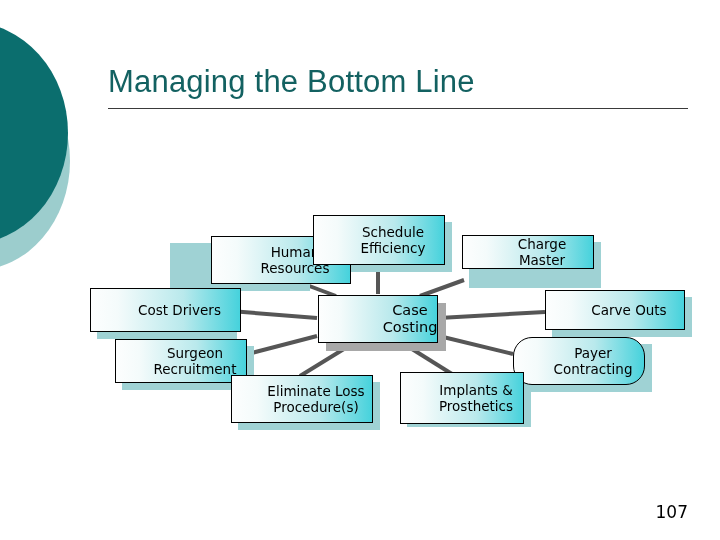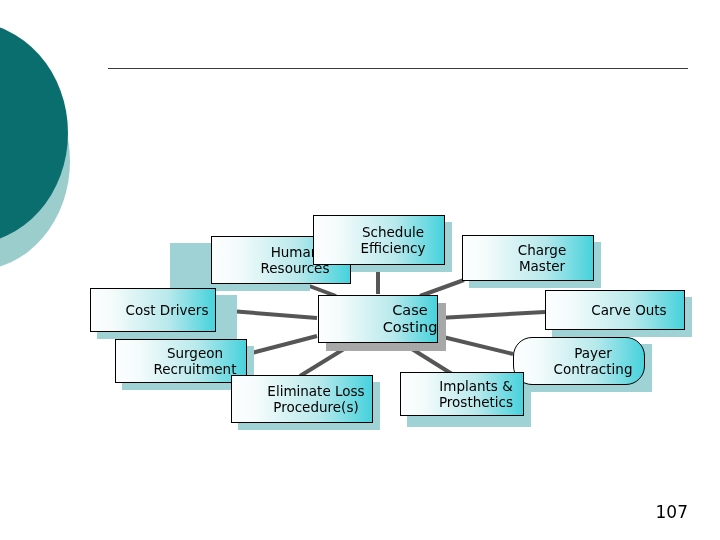--- a/index.html
+++ b/index.html
@@ -133,20 +133,21 @@
 </style>
 </head>
 <body>
 
 <div id="slide">
 
   <div class="deco-circle" id="deco-light"></div>
   <div class="deco-circle" id="deco-dark"></div>
 
   <div id="title-block">
+    <h1 id="page-title">Managing the Bottom Line</h1>
     <div id="title-rule"></div>
   </div>
 
   <div id="diagram">
 
     <svg id="connectors" viewBox="0 0 720 540" xmlns="http://www.w3.org/2000/svg">
       <g stroke="#565656" stroke-width="4" fill="none" stroke-linecap="butt">
 
         <line x1="336" y1="296" x2="296" y2="281"></line>
 
@@ -182,26 +183,26 @@
     <div class="node" id="node-human-resources" style="left:163px;top:236px;width:140px;height:48px;margin-left:48px;">
       <span class="label">Human
 Resources</span>
     </div>
 
     <div class="node" id="node-schedule-efficiency" style="left:313px;top:215px;width:132px;height:50px;">
       <span class="label">Schedule
 Efficiency</span>
     </div>
 
-    <div class="node" id="node-charge-master" style="left:462px;top:235px;width:132px;height:46px;">
+    <div class="node" id="node-charge-master" style="left:462px;top:235px;width:132px;height:34px;">
       <span class="label">Charge
 Master</span>
     </div>
 
-    <div class="node" id="node-cost-drivers" style="left:90px;top:288px;width:126px;height:44px;">
+    <div class="node" id="node-cost-drivers" style="left:90px;top:288px;width:151px;height:44px;">
       <span class="label">Cost Drivers</span>
     </div>
 
     <div class="node" id="node-carve-outs" style="left:545px;top:290px;width:140px;height:40px;">
       <span class="label">Carve Outs</span>
     </div>
 
     <div class="node" id="node-surgeon-recruitment" style="left:115px;top:339px;width:132px;height:44px;">
       <span class="label">Surgeon
 Recruitment</span>
@@ -210,21 +211,21 @@
     <div class="node" id="node-payer-contracting" style="left:513px;top:337px;width:132px;height:48px;border-radius:19px;">
       <span class="label">Payer
 Contracting</span>
     </div>
 
     <div class="node" id="node-eliminate-loss" style="left:231px;top:375px;width:142px;height:48px;">
       <span class="label">Eliminate Loss
 Procedure(s)</span>
     </div>
 
-    <div class="node" id="node-implants" style="left:400px;top:372px;width:124px;height:44px;">
+    <div class="node" id="node-implants" style="left:400px;top:372px;width:124px;height:52px;">
       <span class="label">Implants &amp;
 Prosthetics</span>
     </div>
 
     <div class="node" id="node-case-costing" style="left:318px;top:295px;width:120px;height:48px;">
       <span class="label">Case
 Costing</span>
     </div>
 
   </div>

